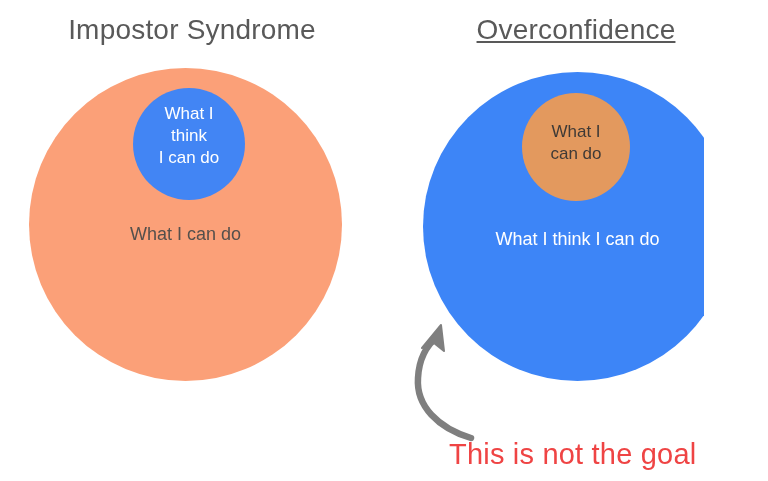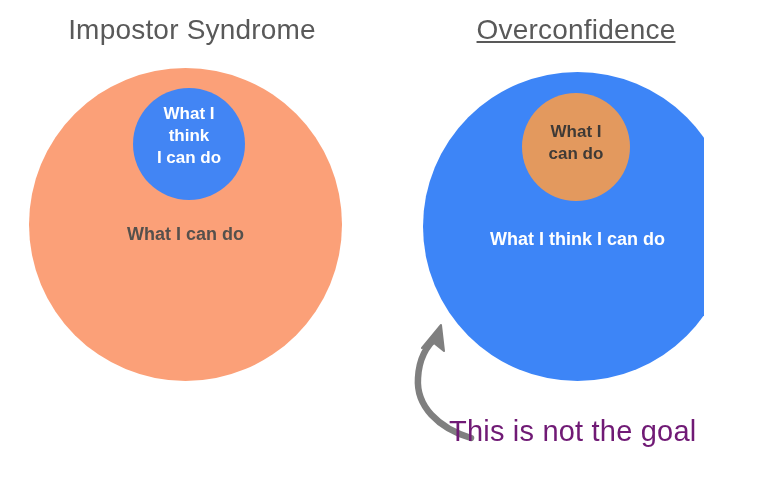--- a/index.html
+++ b/index.html
@@ -81,21 +81,21 @@
     left: 522px;
     top: 93px;
     width: 108px;
     height: 108px;
     background: #e3995e;
   }
 
   .circle-label {
     position: absolute;
     text-align: center;
-    font-weight: 700;
+    font-weight: 400;
     line-height: 1.28;
     white-space: pre-line;
     pointer-events: none;
   }
 
   
   .label-left-inner {
     left: 133px;
     top: 103px;
     width: 112px;
@@ -132,25 +132,25 @@
     left: 380px;
     top: 310px;
     width: 110px;
     height: 145px;
     overflow: visible;
   }
 
   .caption {
     position: absolute;
     left: 449px;
-    top: 415px;
+    top: 438px;
     font-size: 29px;
     font-weight: 300;
     letter-spacing: 0.2px;
-    color: #701a75;
+    color: #ef4444;
     white-space: nowrap;
   }
 </style>
 </head>
 <body>
 
 <div id="canvas">
 
   <div class="panel panel-left">
     <div class="panel-title title-left">Impostor Syndrome</div>

